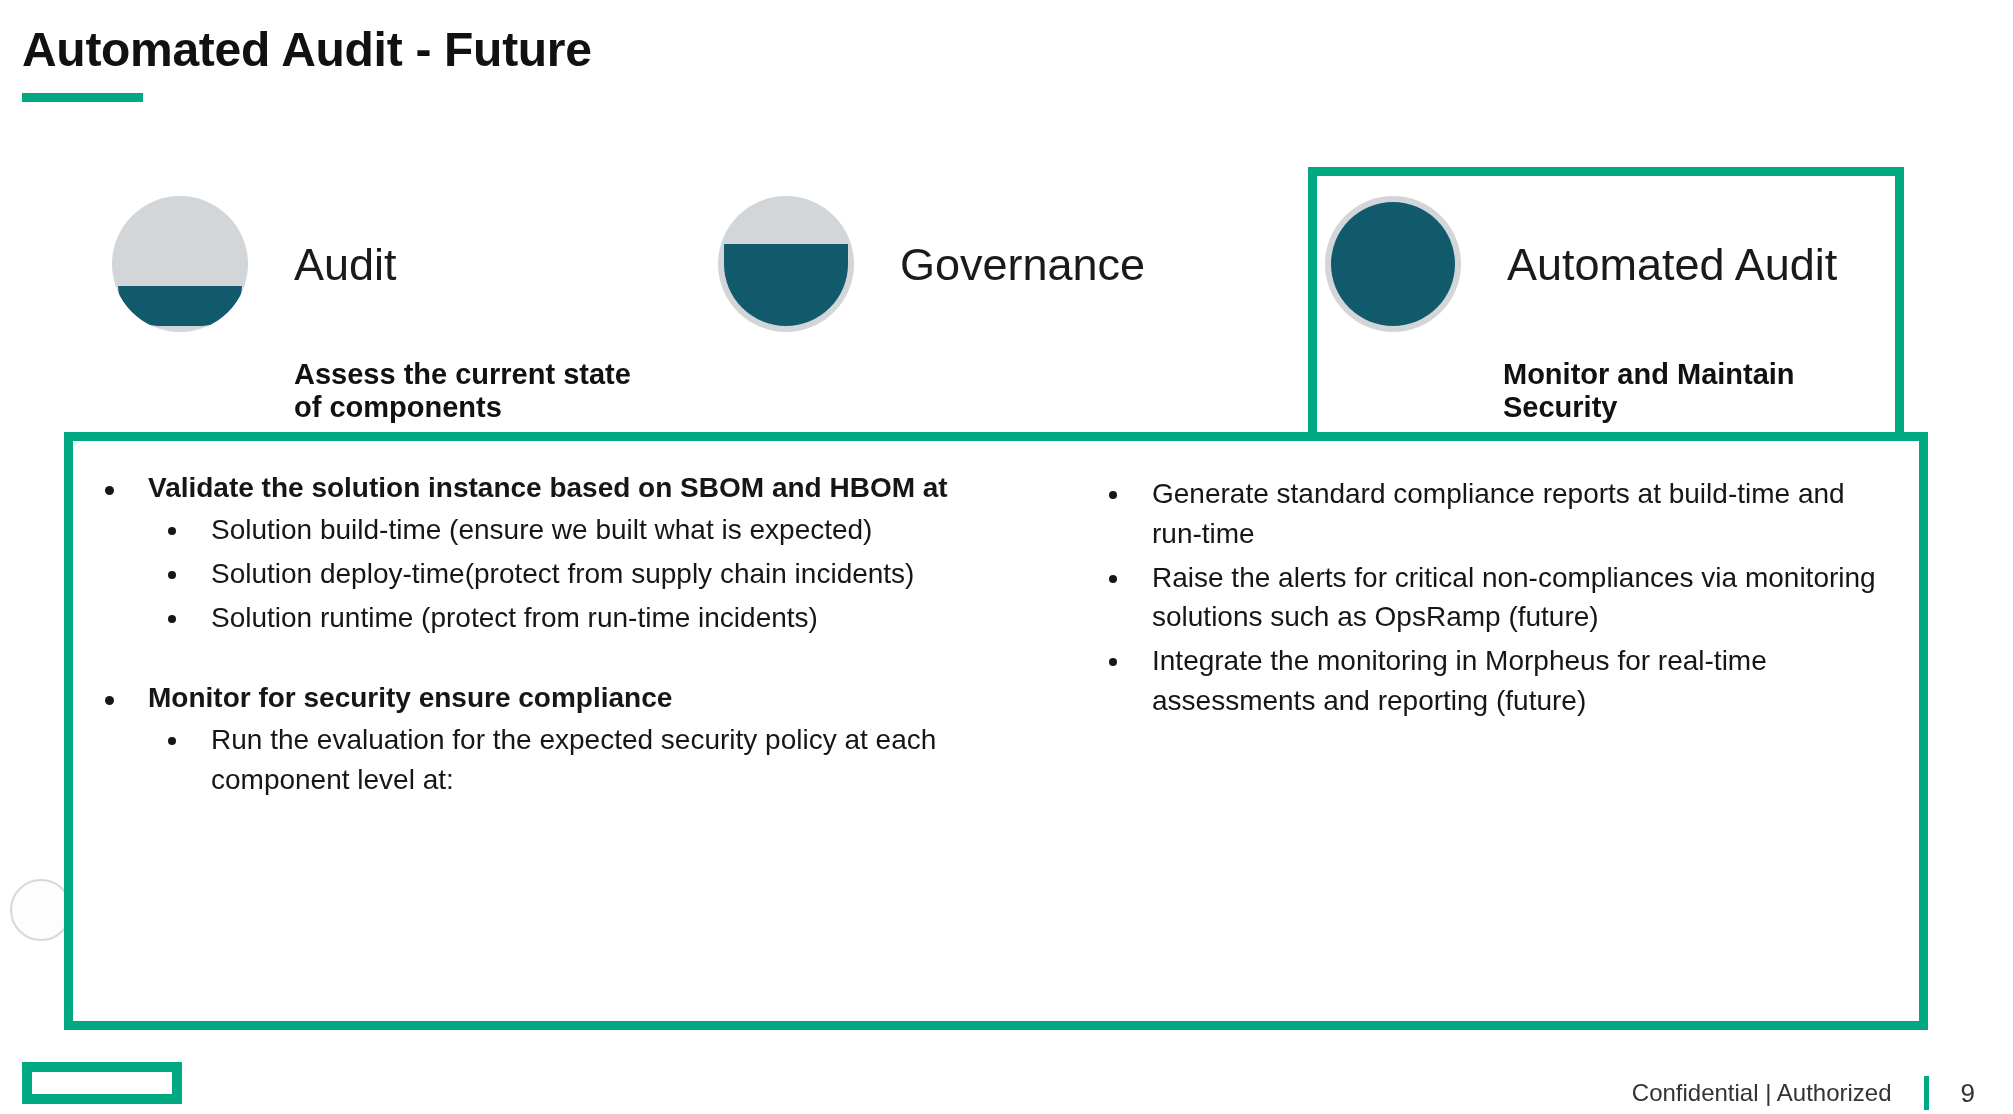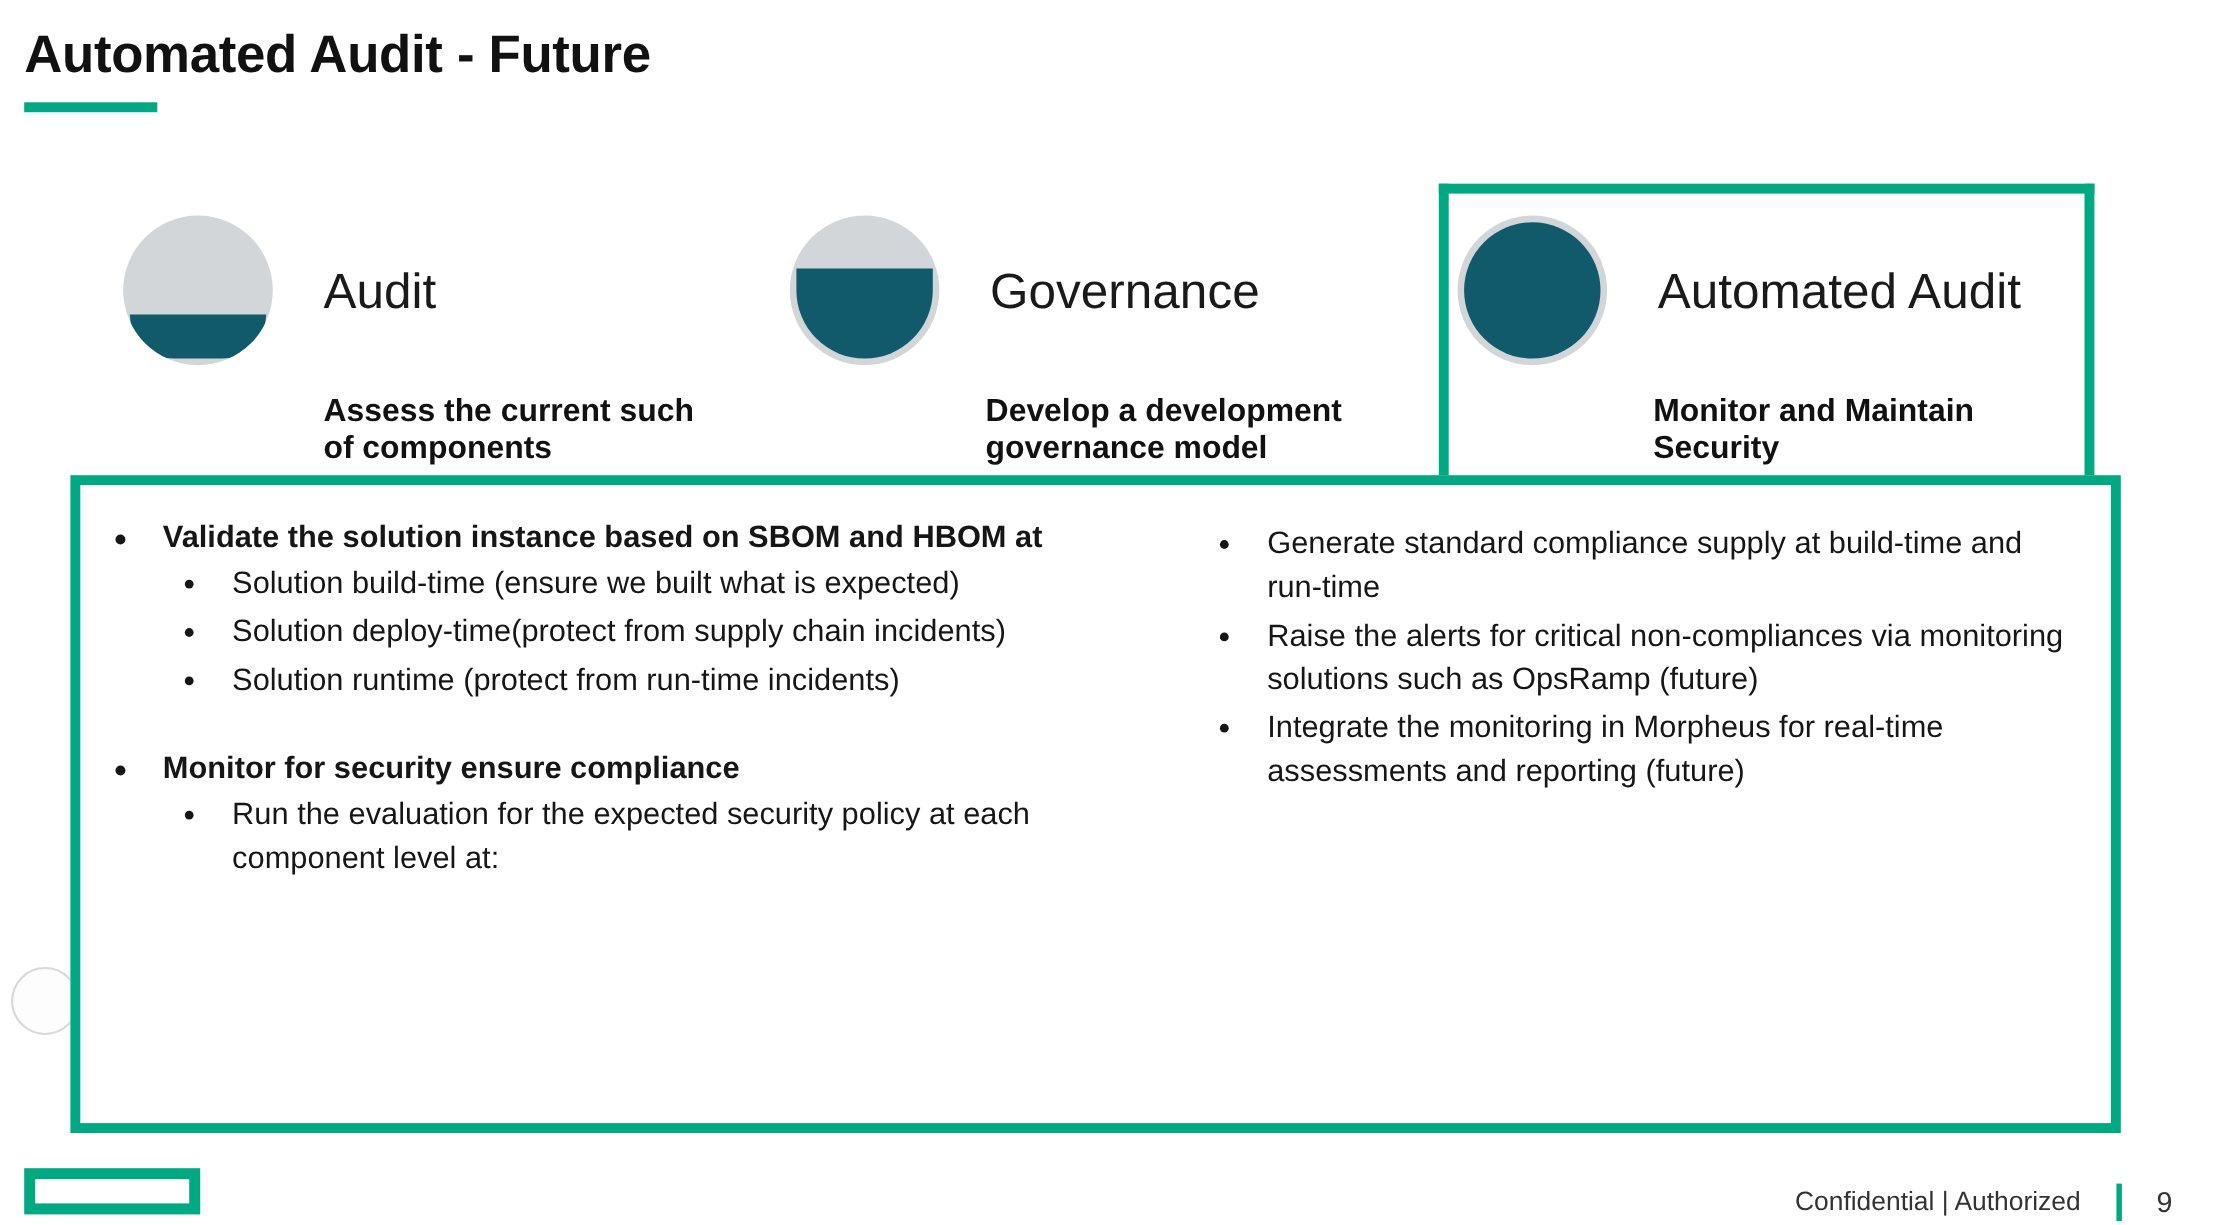--- a/index.html
+++ b/index.html
@@ -226,35 +226,31 @@
   <div id="highlight-box-top"></div>
 
   <div class="pillar" id="pillar-audit">
     <div class="pillar-top">
       <div class="pillar-circle">
         <div class="fill" id="fill-audit" style="height: 39.68px; background: rgb(16, 90, 107);"></div>
       </div>
       <div class="pillar-label">Audit</div>
     </div>
     <div class="pillar-desc">
-      <div>Assess the current such</div>
+      <div>Assess the current state</div>
       <div>of components</div>
     </div>
   </div>
 
   <div class="pillar" id="pillar-governance">
     <div class="pillar-top">
       <div class="pillar-circle">
         <div class="fill" id="fill-governance" style="height: 81.84px; background: rgb(16, 90, 107);"></div>
       </div>
       <div class="pillar-label">Governance</div>
-    </div>
-    <div class="pillar-desc">
-      <div>Develop a development</div>
-      <div>governance model</div>
     </div>
   </div>
 
   <div class="pillar" id="pillar-automated">
     <div class="pillar-top">
       <div class="pillar-circle full">
         <div class="fill" id="fill-automated" style="top: 6px; background: rgb(16, 90, 107);"></div>
       </div>
       <div class="pillar-label">Automated Audit</div>
     </div>
@@ -289,21 +285,21 @@
             <li class="b2">Run the evaluation for the expected security policy at each component level at:</li>
           </ul>
         </li>
       </ul>
     </div>
 
     <div class="column" id="column-right">
       <ul class="lvl1">
         <li style="list-style:none">
           <ul class="lvl2">
-            <li class="b2">Generate standard compliance supply at build-time and run-time</li>
+            <li class="b2">Generate standard compliance reports at build-time and run-time</li>
             <li class="b2">Raise the alerts for critical non-compliances via monitoring solutions such as OpsRamp (future)</li>
             <li class="b2">Integrate the monitoring in Morpheus for real-time assessments and reporting (future)</li>
           </ul>
         </li>
       </ul>
     </div>
   </div>
 
   <div id="hpe-logo"></div>
 

